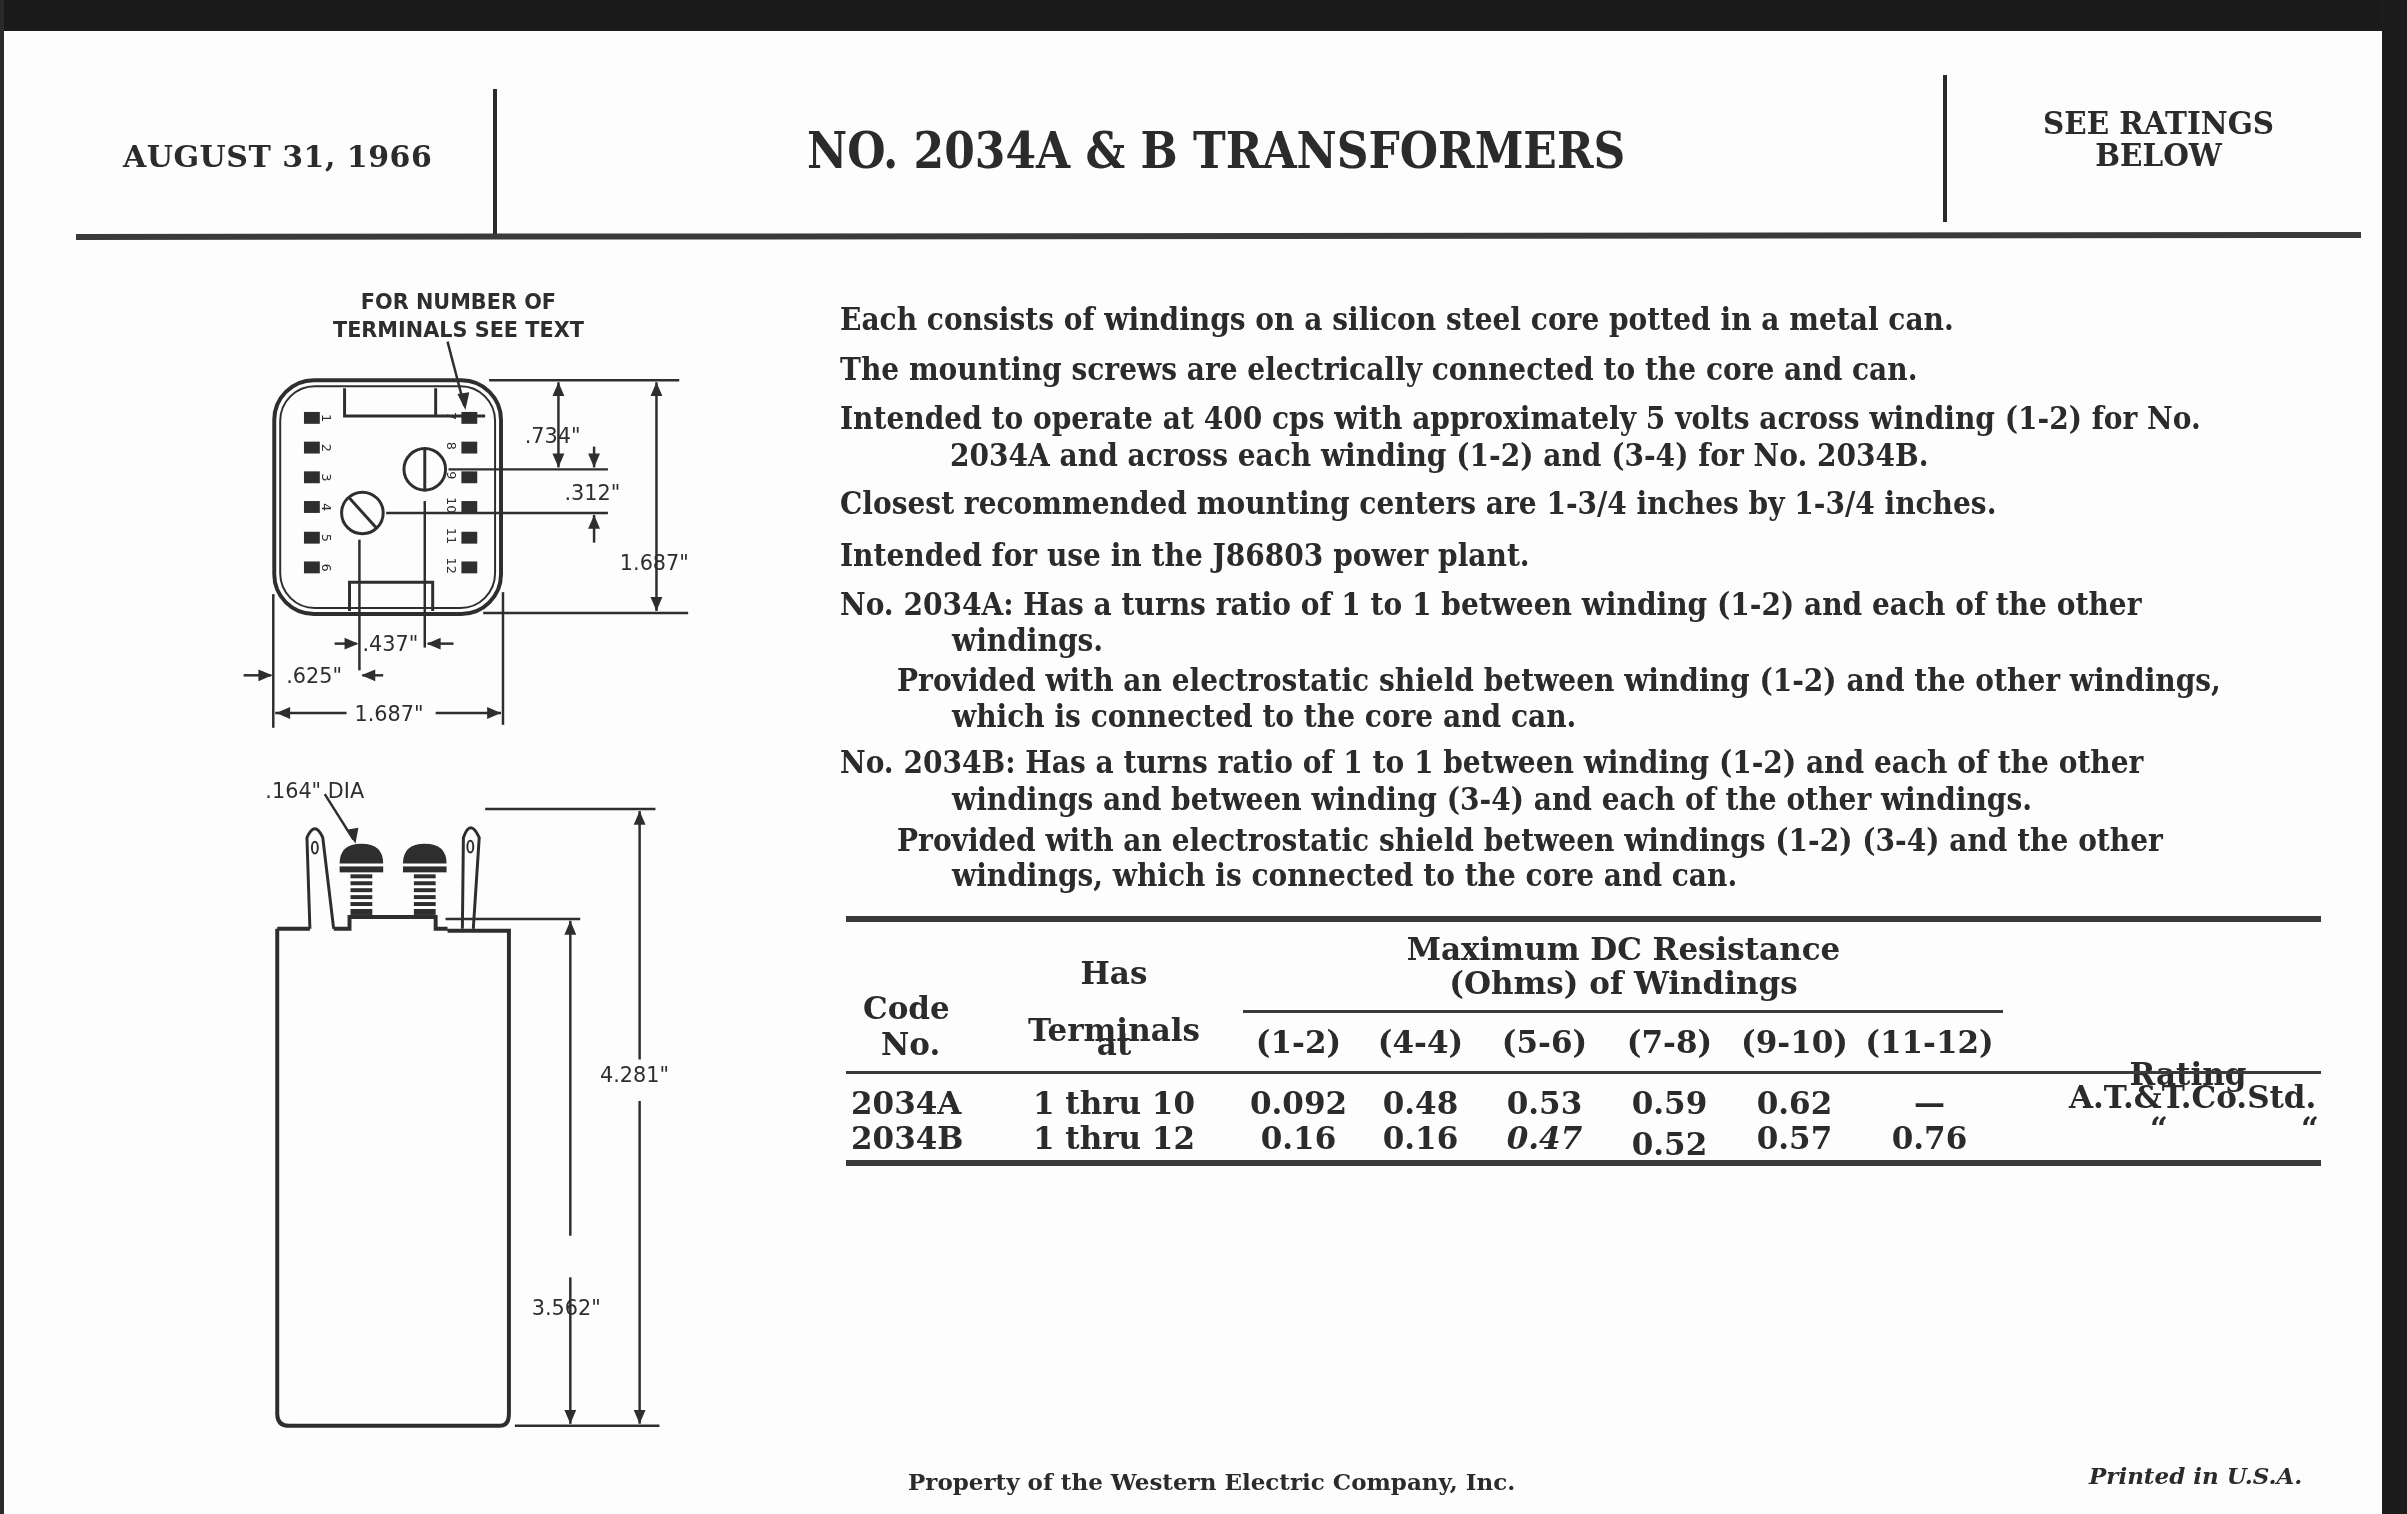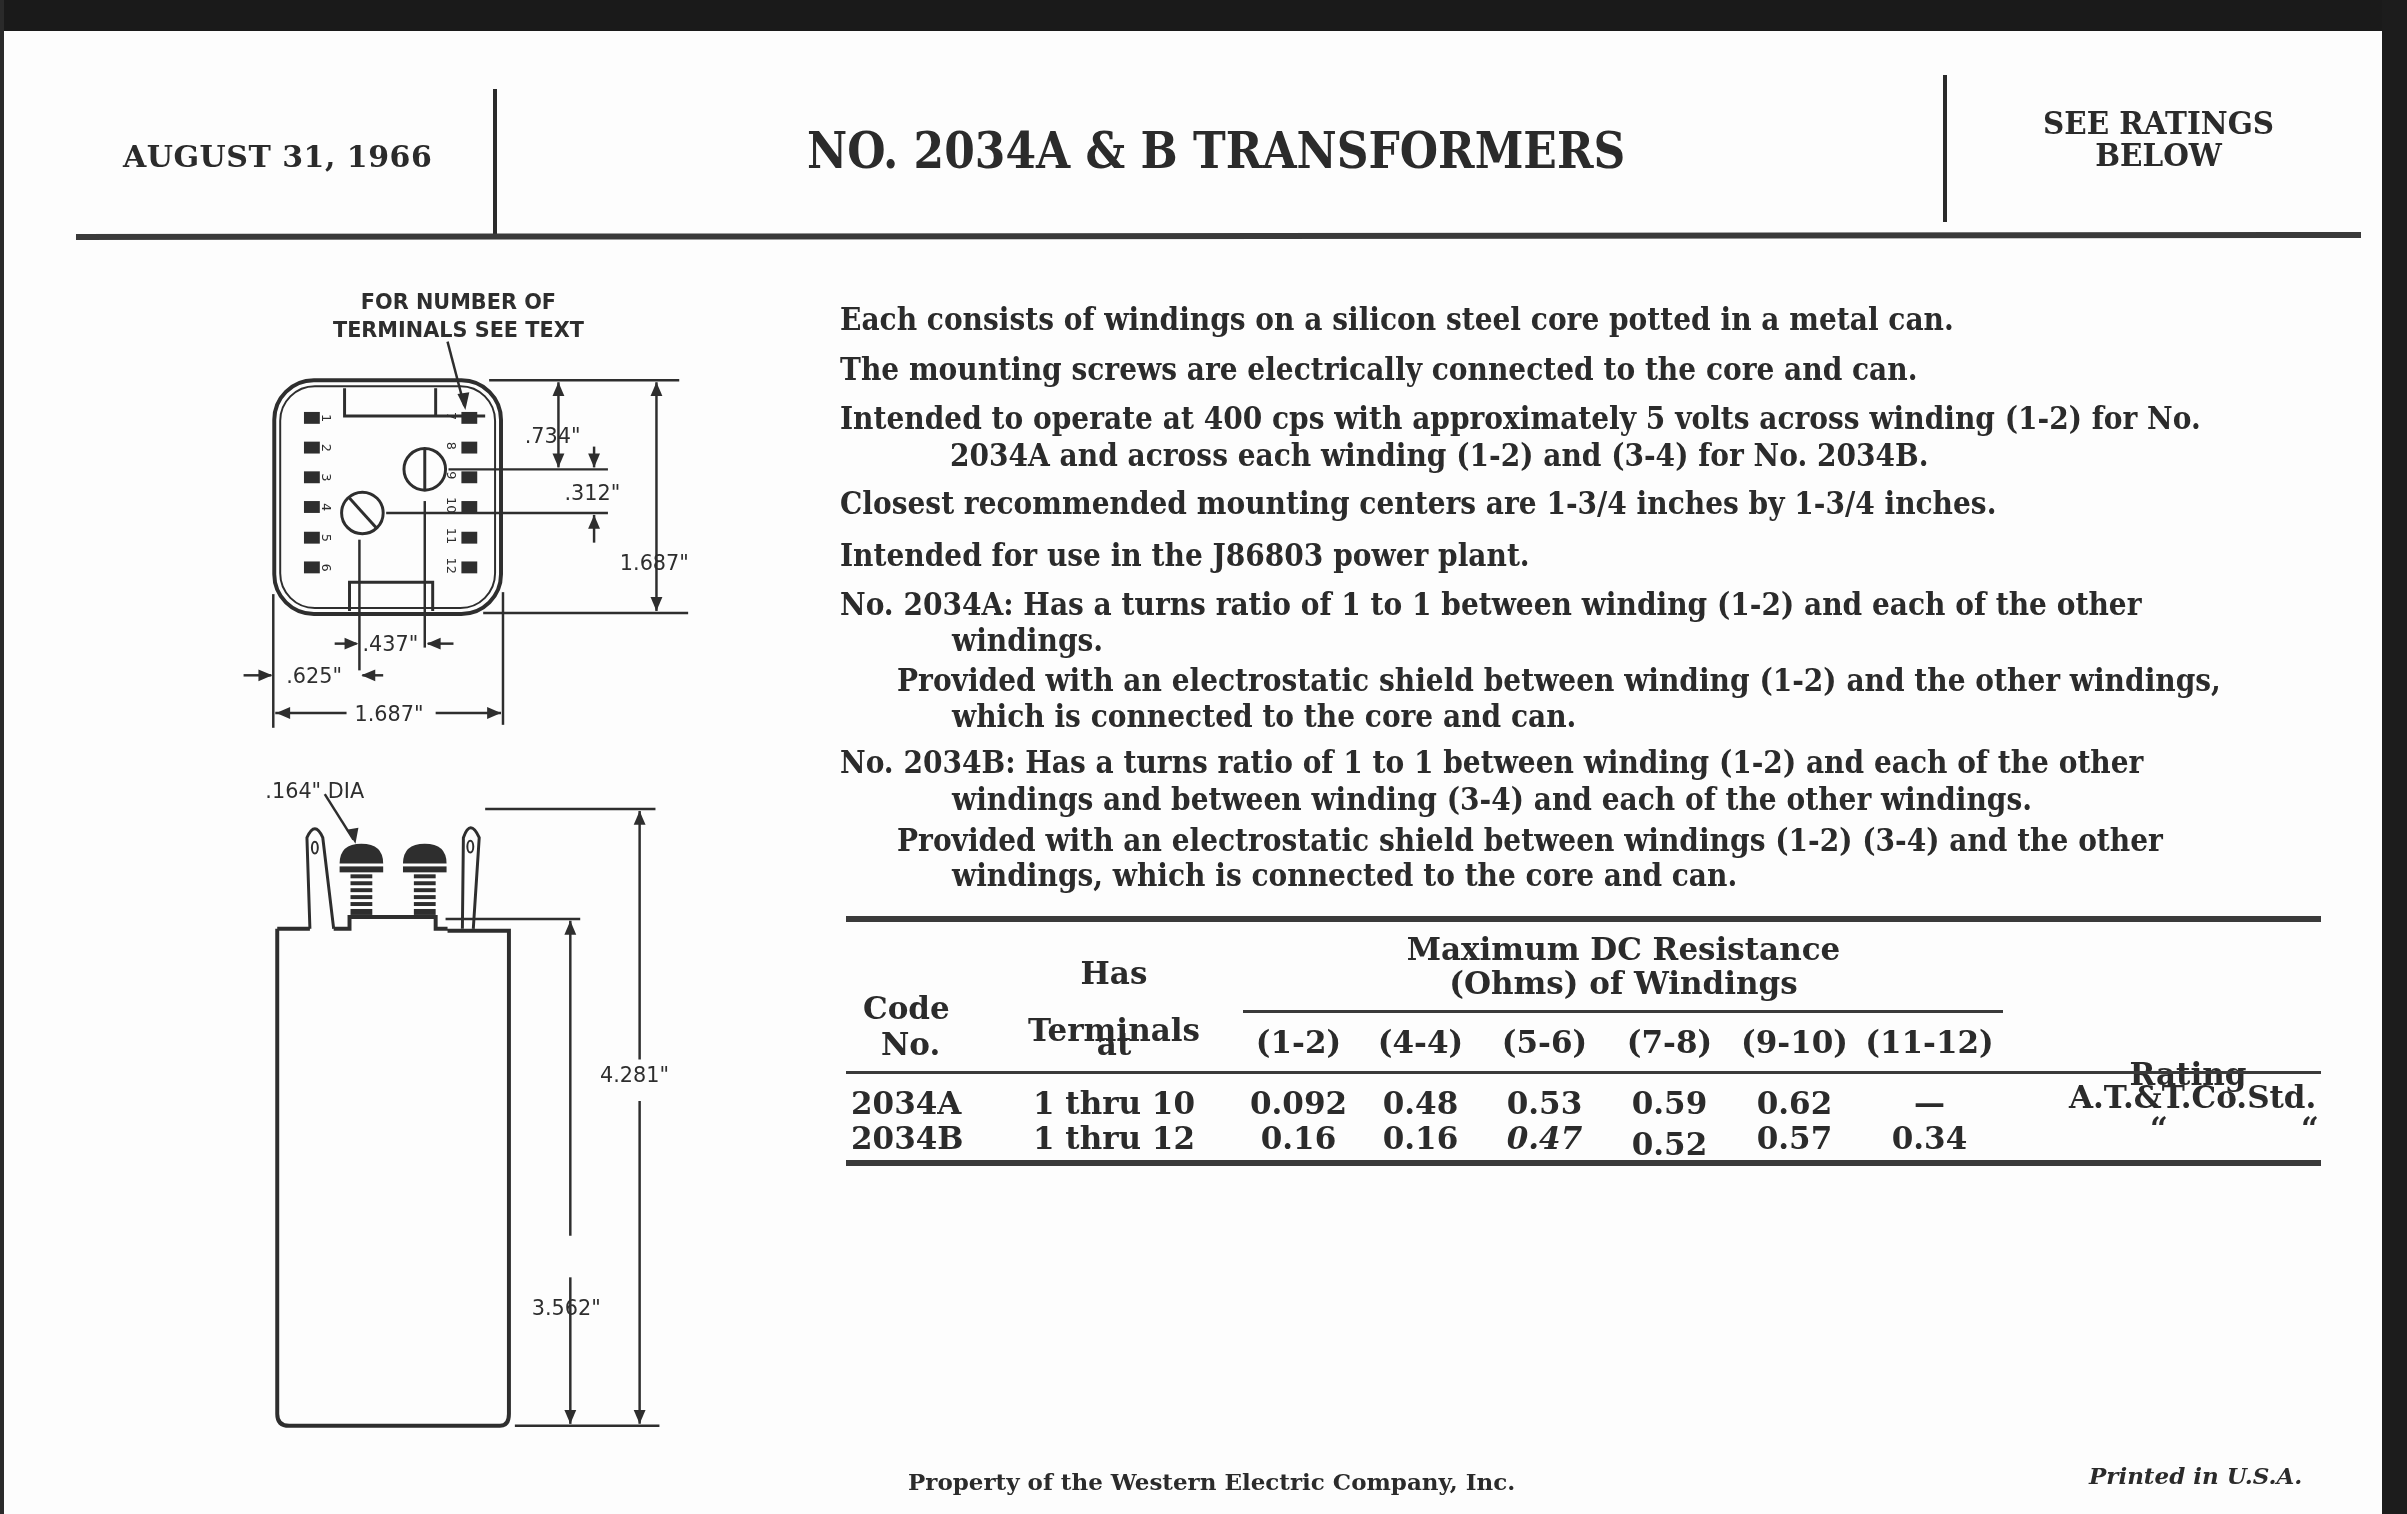--- a/index.html
+++ b/index.html
@@ -241,21 +241,21 @@
   </div>
 
   <div>
     <div class="abs tbl serif-b" style="left:851px;top:1120px;">2034B</div>
     <div class="abs tbl serif-b c" style="left:1010px;top:1120px;width:208px;">1 thru 12</div>
     <div class="abs tbl serif-b c" style="left:1249px;top:1120px;width:99px;">0.16</div>
     <div class="abs tbl serif-b c" style="left:1371px;top:1120px;width:99px;">0.16</div>
     <div class="abs tbl serif-b c" style="left:1495px;top:1120px;width:99px;font-style:italic;">0.47</div>
     <div class="abs tbl serif-b c" style="left:1620px;top:1120px;width:99px;margin-top:6px;">0.52</div>
     <div class="abs tbl serif-b c" style="left:1745px;top:1120px;width:99px;">0.57</div>
-    <div class="abs tbl serif-b c" style="left:1880px;top:1120px;width:99px;">0.34</div>
+    <div class="abs tbl serif-b c" style="left:1880px;top:1120px;width:99px;">0.76</div>
     <div class="abs tbl serif-b" style="left:2150px;top:1111px;">“</div>
     <div class="abs tbl serif-b" style="left:2301px;top:1111px;">“</div>
   </div>
 
   <div class="abs hline" style="left:846px;top:1160px;width:1475px;height:6px;"></div>
 </div>
 
 <div class="abs footer serif-b" style="left:908px;top:1468px;">Property of the Western Electric Company, Inc.</div>
 <div class="abs footer serif-b" style="left:2089px;top:1462px;font-style:italic;">Printed in U.S.A.</div>
 

